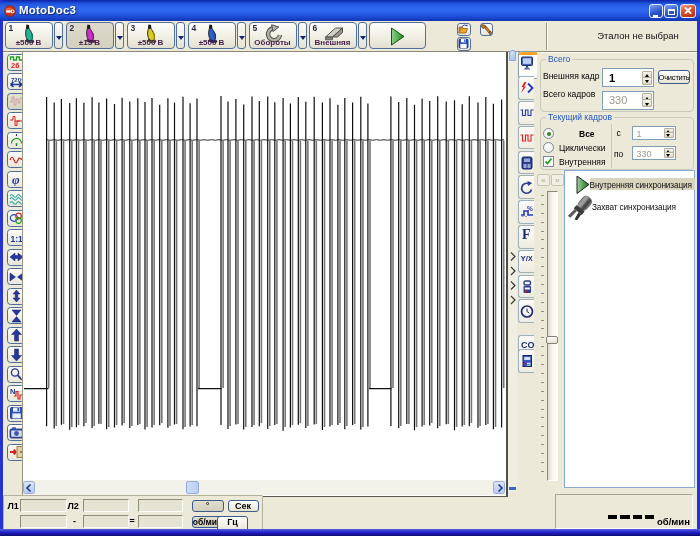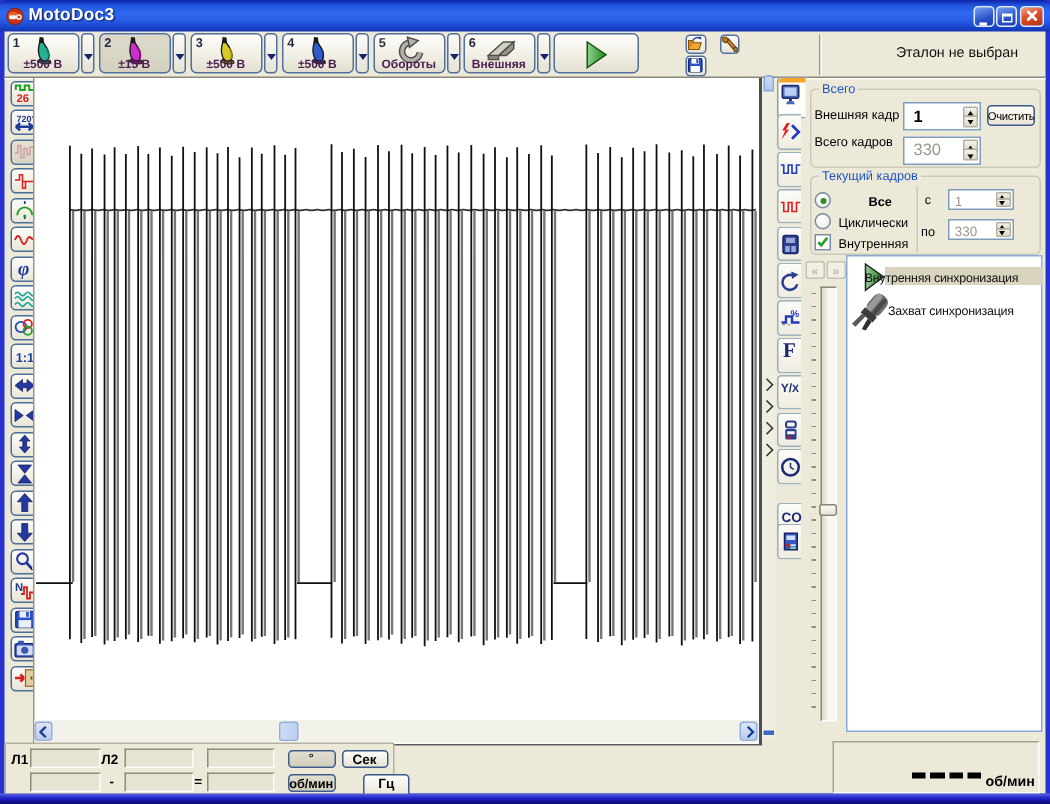--- a/index.html
+++ b/index.html
@@ -466,21 +466,21 @@
       <svg class="a" style="left:11px;top:4px" width="14" height="20" viewBox="0 0 14 20">
         <defs>
           <linearGradient id="tg" x1="0" y1="0" x2="1" y2="0">
             <stop offset="0" stop-color="#9ed09a"></stop>
             <stop offset="1" stop-color="#1a701a"></stop>
           </linearGradient>
         </defs>
         <path d="M1 1 L13 9.5 L1 18.5 Z" fill="url(#tg)" stroke="#222" stroke-width="1"></path>
       </svg>
       <div class="a" style="left:25.5px;top:7.5px;width:105px;height:12px;background:#d8d4be"></div>
-      <span class="a" style="left:12px;top:9px;font-size:8.3px;color:#111;white-space:nowrap;letter-spacing:-.15px">Внутренняя синхронизация</span>
+      <span class="a" style="left:25px;top:9px;font-size:8.3px;color:#111;white-space:nowrap;letter-spacing:-.15px">Внутренняя синхронизация</span>
       <svg class="a" style="left:0px;top:22px" width="30" height="32" viewBox="0 0 30 32">
         <g transform="rotate(40 15 16)">
           <rect x="9.5" y="1" width="11" height="15" rx="4.5" fill="#6e6e6e"></rect>
           <rect x="10.5" y="1.5" width="4" height="14" rx="2" fill="#9a9a9a"></rect>
           <rect x="15.5" y="2" width="3" height="13" rx="1.5" fill="#4a4a4a"></rect>
           <rect x="9.8" y="15" width="10.4" height="4.5" fill="#3c3c3c"></rect>
           <path d="M11 19.5 L10.2 29 L13.2 29 L14 19.5 Z" fill="#585858"></path>
           <path d="M16 19.5 L17.5 27.5 L20 26.5 L19.4 19.5 Z" fill="#303030"></path>
         </g>
       </svg>
@@ -493,21 +493,21 @@
       <div class="fld" style="left:78.5px;top:3px;width:46.5px;height:13.5px"></div>
       <div class="fld" style="left:133.5px;top:3px;width:45.5px;height:13.5px"></div>
       <div class="fld" style="left:15.5px;top:19px;width:47px;height:13.5px"></div>
       <div class="fld" style="left:78.5px;top:19px;width:46.5px;height:13.5px"></div>
       <div class="fld" style="left:133.5px;top:19px;width:45.5px;height:13.5px"></div>
       <span class="a" style="left:69px;top:20px;font-size:9px;font-weight:bold">-</span>
       <span class="a" style="left:125.5px;top:20px;font-size:9px;font-weight:bold">=</span>
       <div class="xpb" style="left:187.5px;top:4.5px;width:32px;height:12px;font-size:8px;line-height:10px;background:linear-gradient(180deg,#e2ded0,#d2cebc)">°</div>
       <div class="xpb" style="left:223.5px;top:4.5px;width:31px;height:12px;font-size:9px;line-height:11px">Сек</div>
       <div class="xpb" style="left:187.5px;top:20px;width:32px;height:12px;font-size:8.5px;line-height:11px;background:linear-gradient(180deg,#e2ded0,#d2cebc)">об/мин</div>
-      <div class="xpb" style="left:238px;top:20px;width:31px;height:16px;font-size:9px;line-height:11px">Гц</div>
+      <div class="xpb" style="left:213px;top:20px;width:31px;height:16px;font-size:9px;line-height:11px">Гц</div>
     </div>
     <div class="a" style="left:552px;top:473px;width:138px;height:35px;background:#ece9d8;border-top:1px solid #a8a494;border-left:1px solid #a8a494;border-bottom:1px solid #fff;border-right:1px solid #fff">
       <div class="a" style="left:52.0px;top:19.5px;width:9.3px;height:4.6px;background:#000"></div>
       <div class="a" style="left:64.3px;top:19.5px;width:9.3px;height:4.6px;background:#000"></div>
       <div class="a" style="left:76.6px;top:19.5px;width:9.3px;height:4.6px;background:#000"></div>
       <div class="a" style="left:88.9px;top:19.5px;width:9.3px;height:4.6px;background:#000"></div>
       <span class="a" style="left:101px;top:20.5px;font-size:9.5px;font-weight:bold;white-space:nowrap">об/мин</span>
     </div>
   </div>
 <div class="a" style="left:0;top:529px;width:700px;height:7px;background:linear-gradient(180deg,#5a64dc,#2121cc 45%,#0c0c70)"></div>

